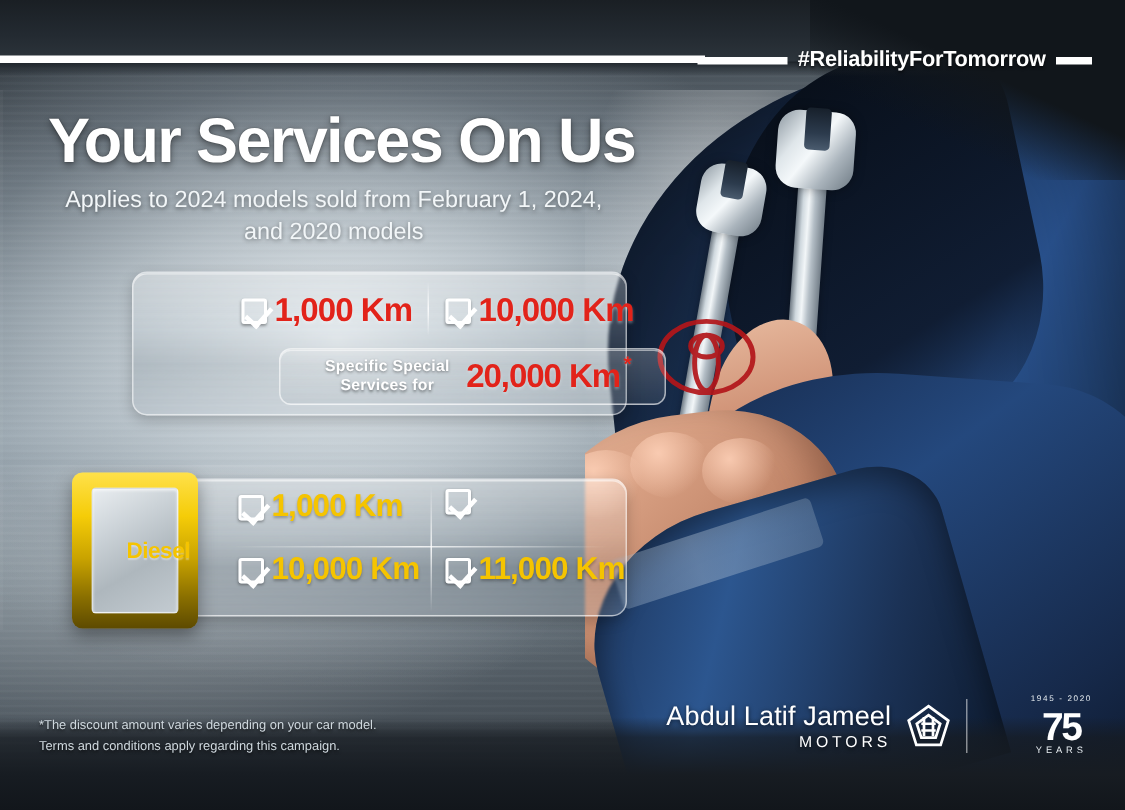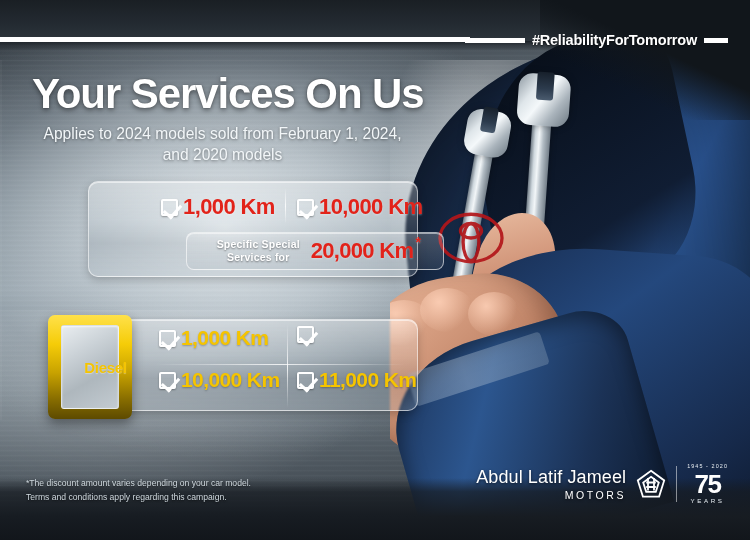--- a/index.html
+++ b/index.html
@@ -271,21 +271,21 @@
   .brand-main{
     color:#fff; font-size:18px; letter-spacing:.1px; white-space:nowrap;
     text-shadow:0 1px 3px rgba(0,0,0,.65);
   }
   .brand-sub{
     color:#fff; font-size:10.5px; letter-spacing:2.6px; margin-top:1px;
     text-align:right; text-shadow:0 1px 3px rgba(0,0,0,.65);
   }
   .pent{ width:30px; height:30px; }
   .vdiv{ width:1px; height:36px; background:rgba(255,255,255,.5); }
-  .badge75{ text-align:center; line-height:1; }
+  .badge75{ text-align:center; line-height:1;margin-left:32px; }
   .b75-top{ color:#e8eef2; font-size:5.4px; letter-spacing:1.1px; white-space:nowrap; }
   .b75-num{ color:#fff; font-size:26px; font-weight:bold; letter-spacing:-1.5px; margin:1px 0 0; }
   .b75-years{ color:#e8eef2; font-size:6.2px; letter-spacing:2.6px; margin-top:1px; }
 </style>
 </head>
 <body>
 
 <div class="stage">
 
   <div class="bg-base"></div>

